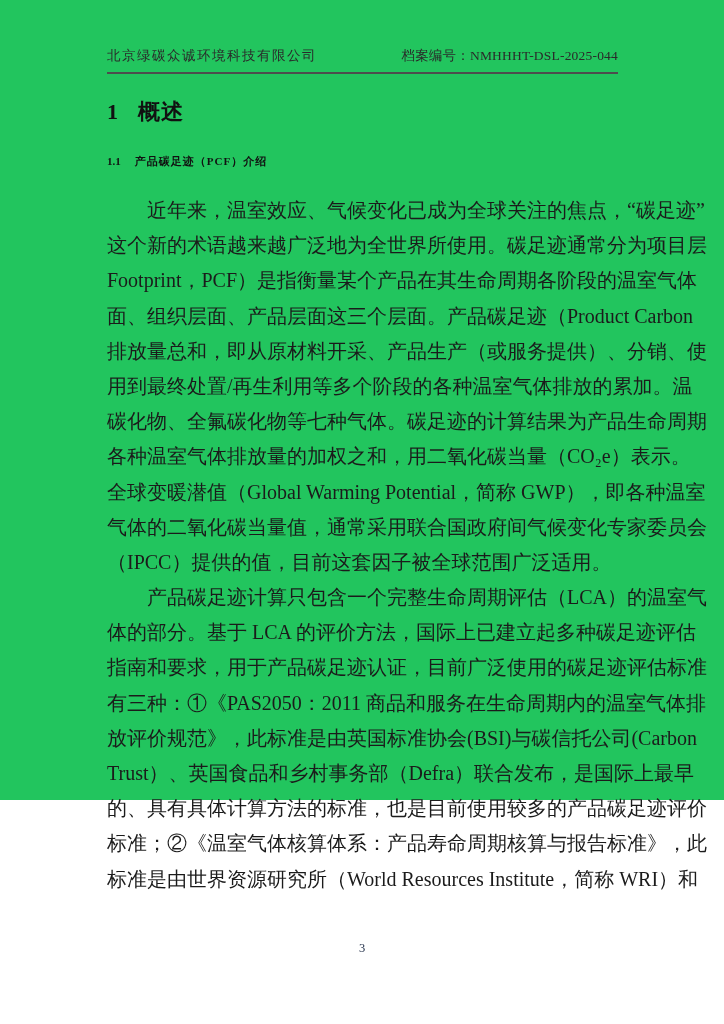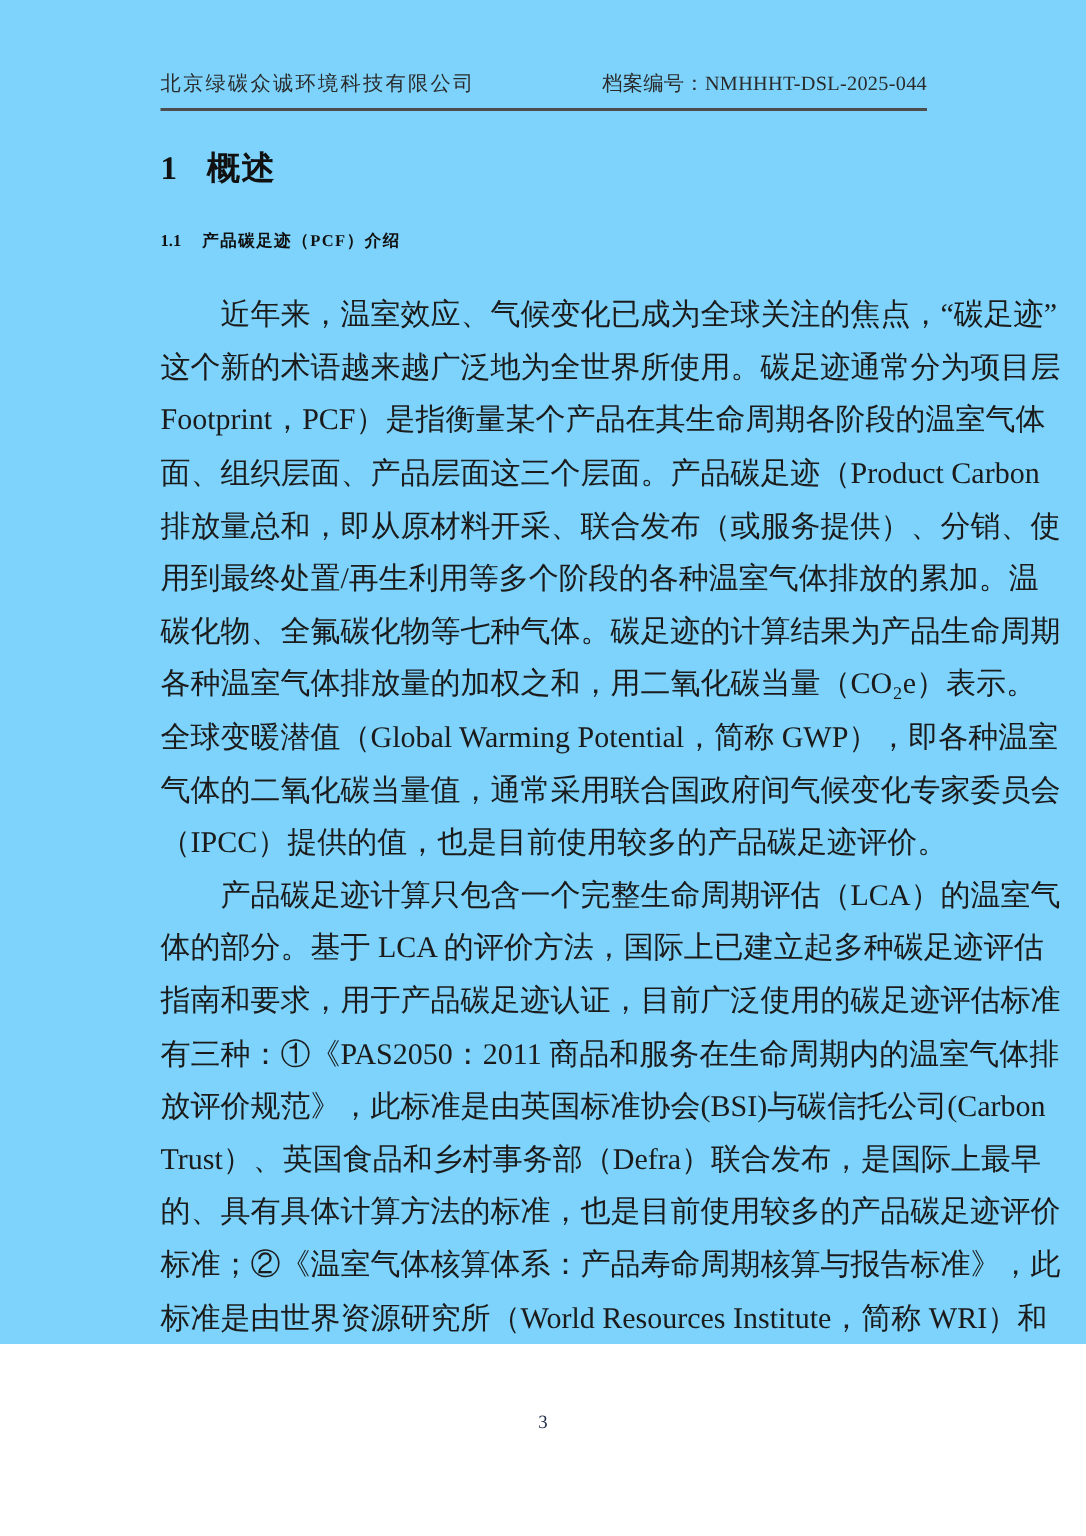--- a/index.html
+++ b/index.html
@@ -10,22 +10,22 @@
   body {
     width: 724px;
     height: 1024px;
     overflow: hidden;
     font-family: "Liberation Serif", "DejaVu Serif", serif;
     color: #1b1b1b;
   }
   .page {
     position: relative;
     width: 724px;
-    height: 896px;
-    background: #7dd3fc;
+    height: 800px;
+    background: #22c55e;
     box-sizing: border-box;
     padding: 0 106px 0 107px;
   }
   
   .header {
     display: flex;
     justify-content: space-between;
     align-items: baseline;
     padding-top: 47px;
     padding-bottom: 7px;
@@ -98,27 +98,27 @@
 
   <div class="h2">
     <span class="num">1.1</span><span class="ttl">产品碳足迹（PCF）介绍</span>
   </div>
 
   <div class="doc-body">
       <div class="line indent">近年来，温室效应、气候变化已成为全球关注的焦点，“碳足迹”</div>
       <div class="line">这个新的术语越来越广泛地为全世界所使用。碳足迹通常分为项目层</div>
       <div class="line">Footprint，PCF）是指衡量某个产品在其生命周期各阶段的温室气体</div>
       <div class="line">面、组织层面、产品层面这三个层面。产品碳足迹（Product Carbon</div>
-      <div class="line">排放量总和，即从原材料开采、联合发布（或服务提供）、分销、使</div>
+      <div class="line">排放量总和，即从原材料开采、产品生产（或服务提供）、分销、使</div>
       <div class="line">用到最终处置/再生利用等多个阶段的各种温室气体排放的累加。温</div>
       <div class="line">碳化物、全氟碳化物等七种气体。碳足迹的计算结果为产品生命周期</div>
       <div class="line">各种温室气体排放量的加权之和，用二氧化碳当量（CO₂e）表示。</div>
       <div class="line">全球变暖潜值（Global Warming Potential，简称 GWP），即各种温室</div>
       <div class="line">气体的二氧化碳当量值，通常采用联合国政府间气候变化专家委员会</div>
-      <div class="line short">（IPCC）提供的值，也是目前使用较多的产品碳足迹评价。</div>
+      <div class="line short">（IPCC）提供的值，目前这套因子被全球范围广泛适用。</div>
       <div class="line indent">产品碳足迹计算只包含一个完整生命周期评估（LCA）的温室气</div>
       <div class="line">体的部分。基于 LCA 的评价方法，国际上已建立起多种碳足迹评估</div>
       <div class="line">指南和要求，用于产品碳足迹认证，目前广泛使用的碳足迹评估标准</div>
       <div class="line">有三种：①《PAS2050：2011 商品和服务在生命周期内的温室气体排</div>
       <div class="line">放评价规范》，此标准是由英国标准协会(BSI)与碳信托公司(Carbon</div>
       <div class="line">Trust）、英国食品和乡村事务部（Defra）联合发布，是国际上最早</div>
       <div class="line">的、具有具体计算方法的标准，也是目前使用较多的产品碳足迹评价</div>
       <div class="line">标准；②《温室气体核算体系：产品寿命周期核算与报告标准》，此</div>
       <div class="line">标准是由世界资源研究所（World Resources Institute，简称 WRI）和</div>
     </div>

